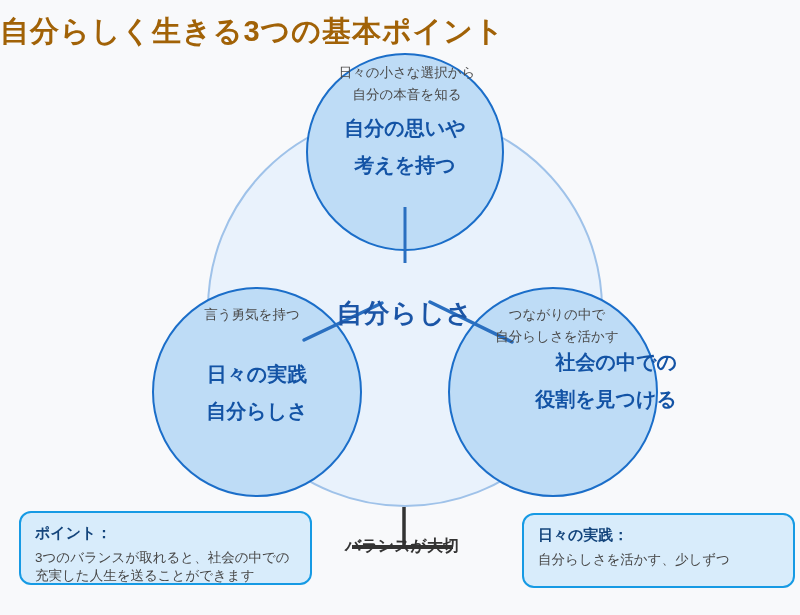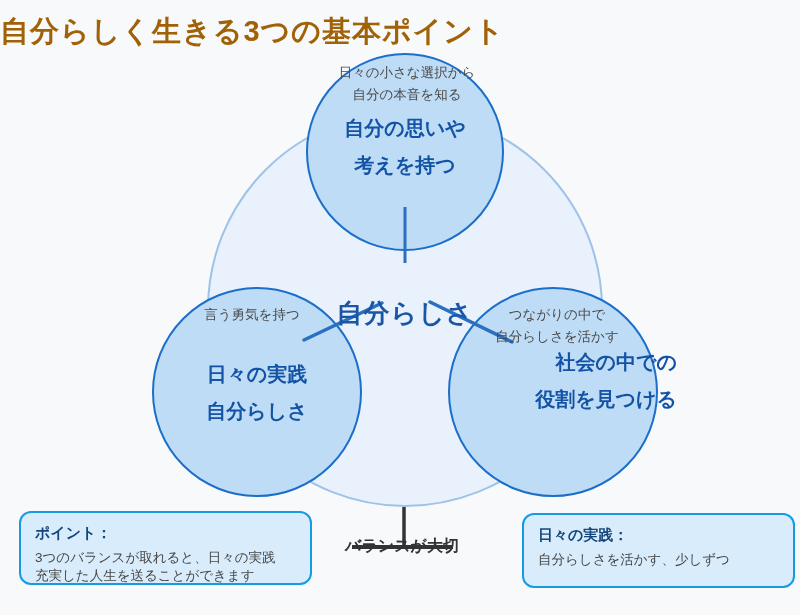--- a/index.html
+++ b/index.html
@@ -154,21 +154,21 @@
     <span>役割を見つける</span>
   </div>
 
   <div class="txt center-label">自分らしさ</div>
 
   <div class="txt balance-label">バランスが大切</div>
 
   <div class="note-box note-left">
     <div class="note-title">ポイント：</div>
     <div class="note-body">
-      <span>3つのバランスが取れると、日々の実践</span>
+      <span>3つのバランスが取れると、社会の中での</span>
       <span>充実した人生を送ることができます</span>
     </div>
   </div>
 
   <div class="note-box note-right">
     <div class="note-title">日々の実践：</div>
     <div class="note-body">
       <span>自分らしさを活かす、少しずつ</span>
     </div>
   </div>

